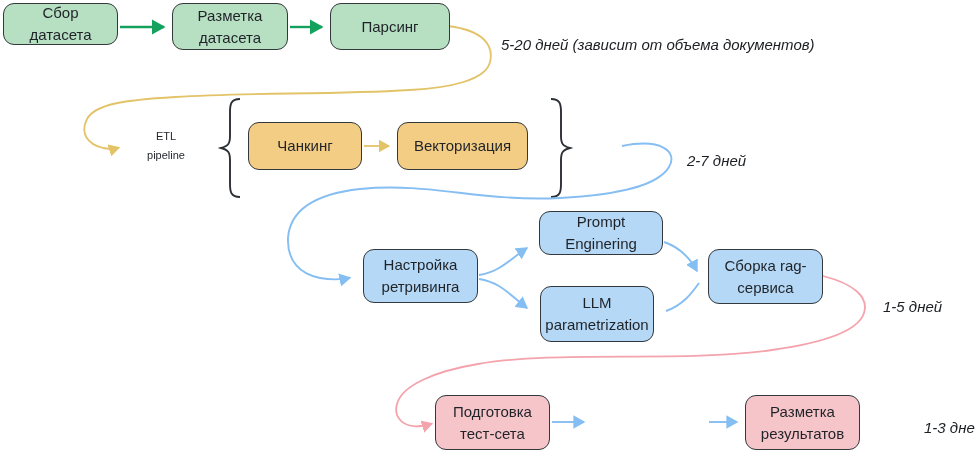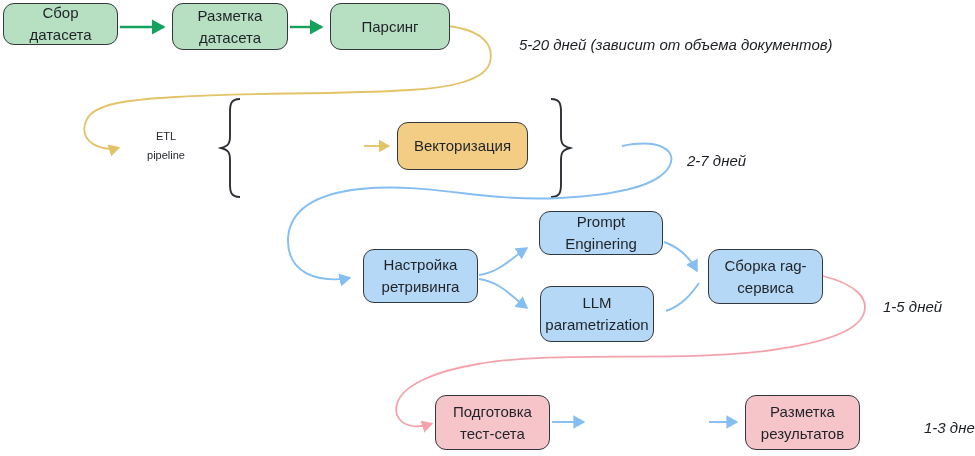--- a/index.html
+++ b/index.html
@@ -92,34 +92,35 @@
 
   <div class="node green" style="left:3px;top:3px;width:115px;height:42px;">Сбор
 датасета</div>
   <div class="node green" style="left:172px;top:3px;width:116px;height:47px;">Разметка
 датасета</div>
   <div class="node green" style="left:330px;top:3px;width:120px;height:47px;">Парсинг</div>
 
   <div class="floating-label" style="left:128px;top:127px;width:76px;">ETL
 pipeline</div>
 
+  <div class="node orange" style="left:248px;top:122px;width:114px;height:48px;">Чанкинг</div>
   <div class="node orange" style="left:397px;top:122px;width:131px;height:48px;">Векторизация</div>
 
   <div class="node blue" style="left:363px;top:249px;width:115px;height:54px;">Настройка
 ретривинга</div>
   <div class="node blue" style="left:539px;top:211px;width:124px;height:44px;">Prompt
 Enginering</div>
   <div class="node blue" style="left:540px;top:286px;width:114px;height:56px;">LLM
 parametrization</div>
   <div class="node blue" style="left:708px;top:249px;width:115px;height:55px;">Сборка rag-
 сервиса</div>
 
   <div class="node pink" style="left:435px;top:395px;width:115px;height:55px;">Подготовка
 тест-сета</div>
   <div class="node pink" style="left:745px;top:395px;width:115px;height:55px;">Разметка
 результатов</div>
 
-  <div class="annotation" style="left:501px;top:36px;margin-left:18px;">5-20 дней (зависит от объема документов)</div>
+  <div class="annotation" style="left:501px;top:36px;">5-20 дней (зависит от объема документов)</div>
   <div class="annotation" style="left:687px;top:152px;">2-7 дней</div>
   <div class="annotation" style="left:883px;top:298px;">1-5 дней</div>
   <div class="annotation" style="left:924px;top:419px;">1-3 дней</div>
 
 </div>
 
 </body></html>

